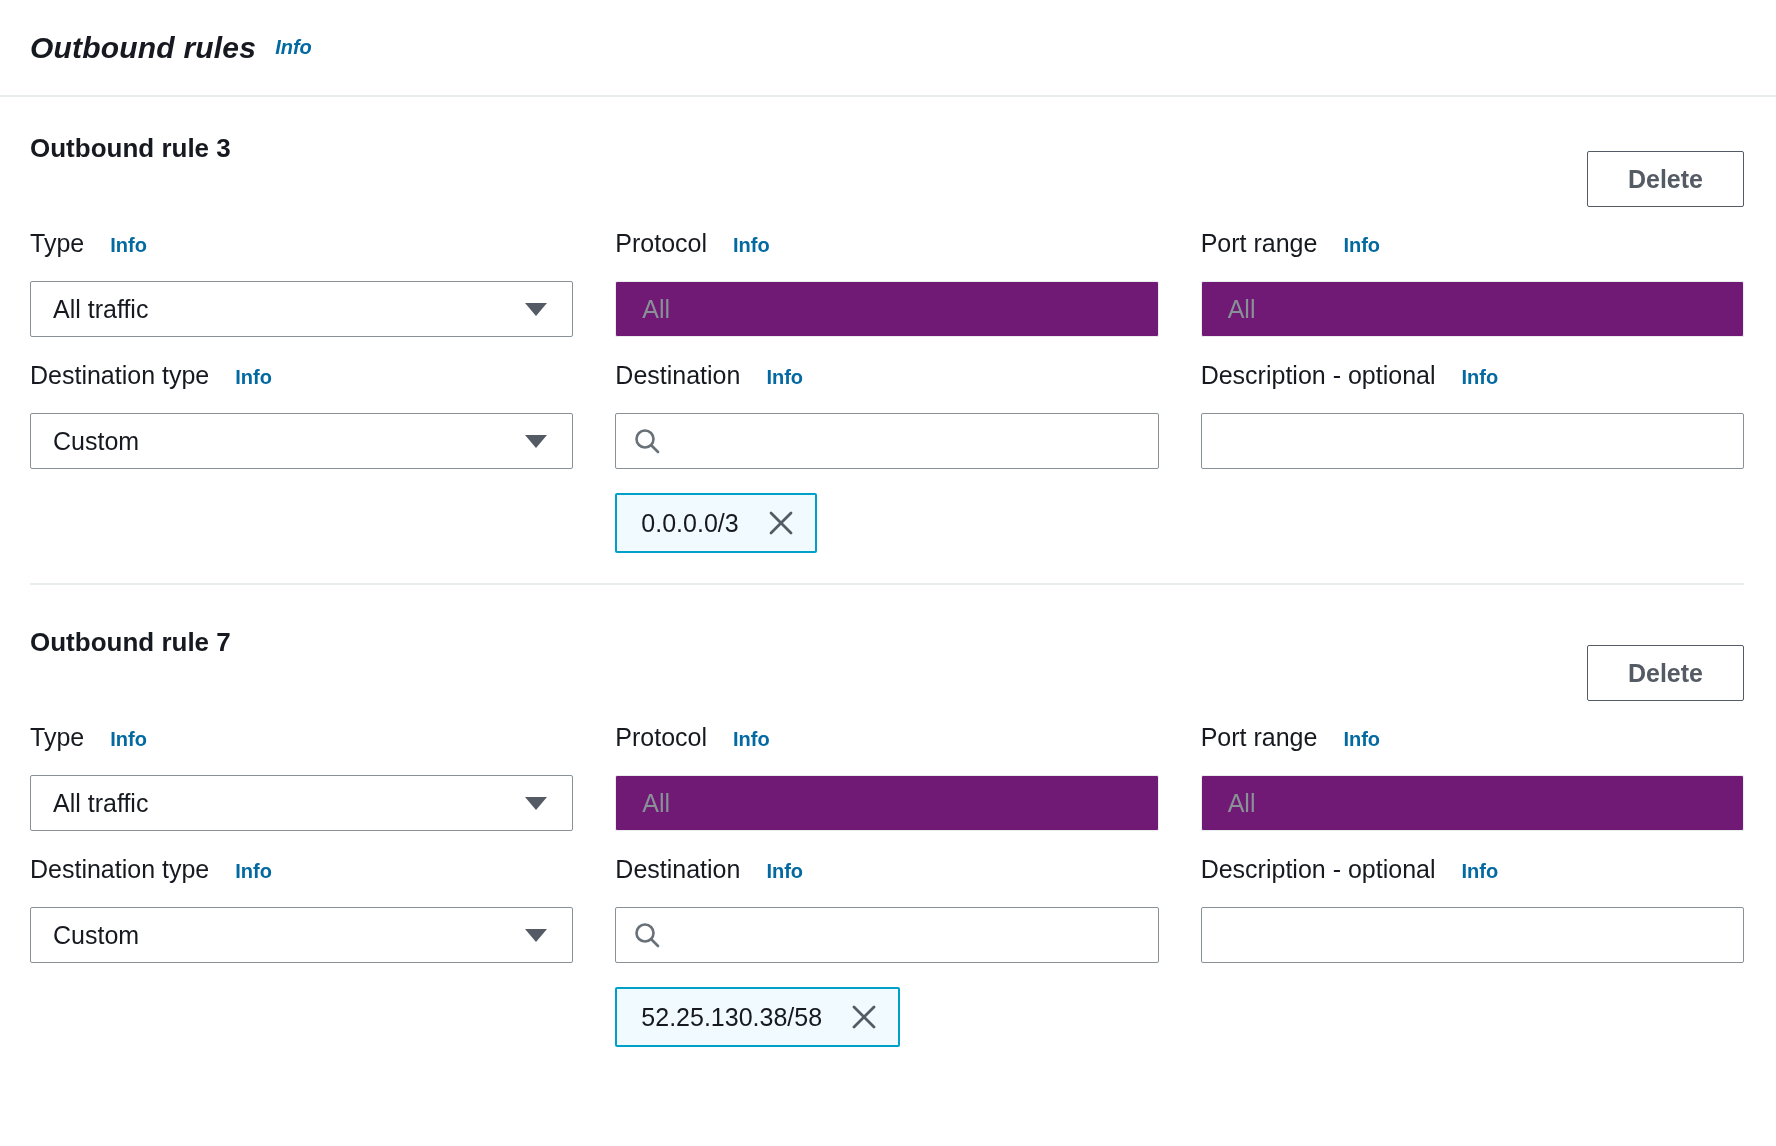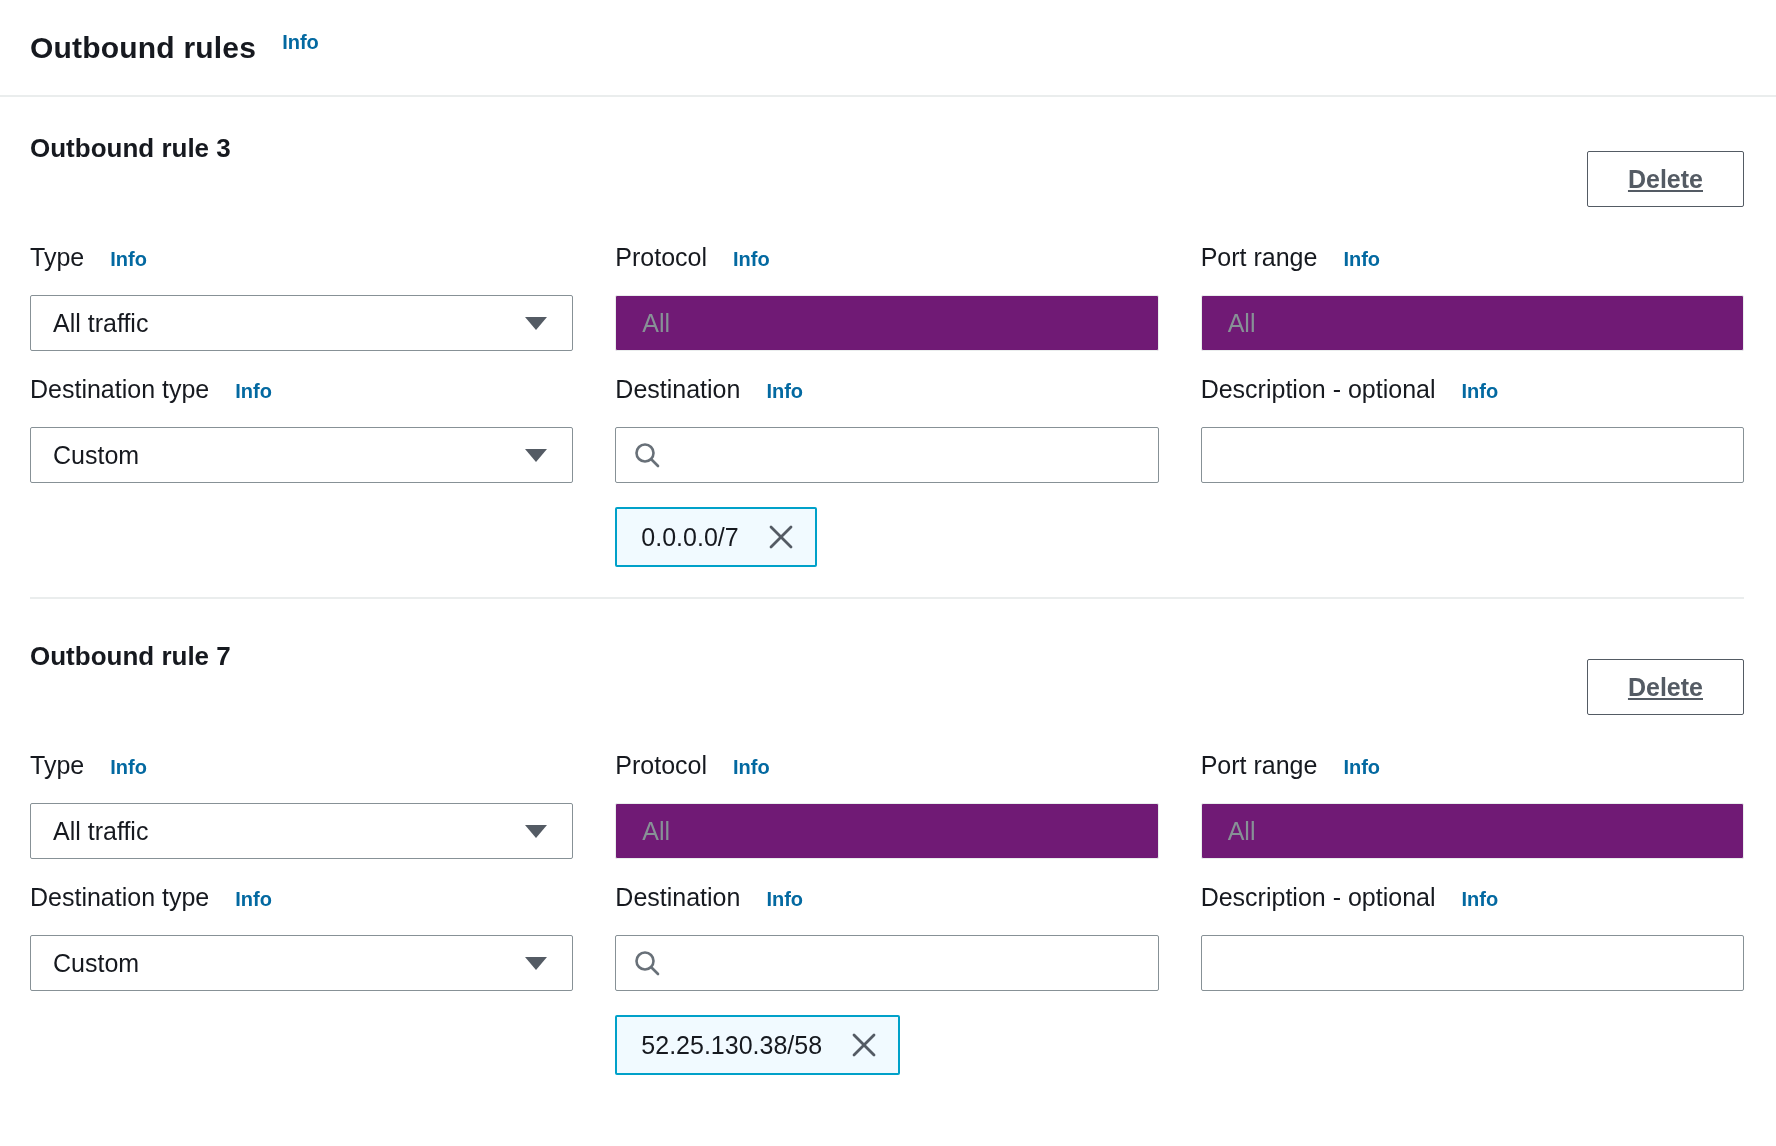--- a/index.html
+++ b/index.html
@@ -14,21 +14,21 @@
 
   
   .panel-header {
     height: 97px;
     padding: 0 32px 0 30px;
     display: flex;
     align-items: center;
     border-bottom: 2px solid #eaeded;
     background: #ffffff;
   }
-  .panel-title-row { display: flex; align-items: flex-start; gap: 26px; }
+  .panel-title-row { display: flex; align-items: center; gap: 19px; font-style: italic; }
   .panel-title { font-size: 30px; font-weight: 700; letter-spacing: 0.2px; }
   .info-link {
     font-size: 20px;
     font-weight: 700;
     color: #0369a1;
     text-decoration: none;
     cursor: pointer;
   }
 
   
@@ -46,25 +46,24 @@
     height: 56px;
     padding: 0 40px;
     background: #ffffff;
     border: 1px solid #545b64;
     border-radius: 2px;
     font-family: inherit;
     font-size: 25px;
     font-weight: 700;
     color: #545b64;
     cursor: pointer;
-    text-decoration: underline;
   }
 
   .fields-grid {
-    margin-top: 36px;
+    margin-top: 22px;
     display: grid;
     grid-template-columns: repeat(3, 1fr);
     column-gap: 42px;
     row-gap: 24px;
     align-items: start;
   }
   .field-label {
     display: flex;
     align-items: baseline;
     gap: 26px;
@@ -224,21 +223,21 @@
           <line x1="19.5" y1="19.5" x2="26" y2="26" stroke="#687078" stroke-width="2.6" stroke-linecap="round"></line>
         </svg>
         <input class="search-input" type="text" value="" style="">
       </div>
       <div class="control text-control">
         <input class="text-input" type="text" value="" style="">
       </div>
 
       <div class="token-cell">
         <span class="token">
-          <span>0.0.0.0/7</span>
+          <span>0.0.0.0/3</span>
           <button class="token-remove">
             <svg width="28" height="28" viewBox="0 0 28 28">
               <line x1="4" y1="4" x2="24" y2="24" stroke="#545b64" stroke-width="2.8" stroke-linecap="round"></line>
               <line x1="24" y1="4" x2="4" y2="24" stroke="#545b64" stroke-width="2.8" stroke-linecap="round"></line>
             </svg>
           </button>
         </span>
       </div>
     </div>
   </section>

